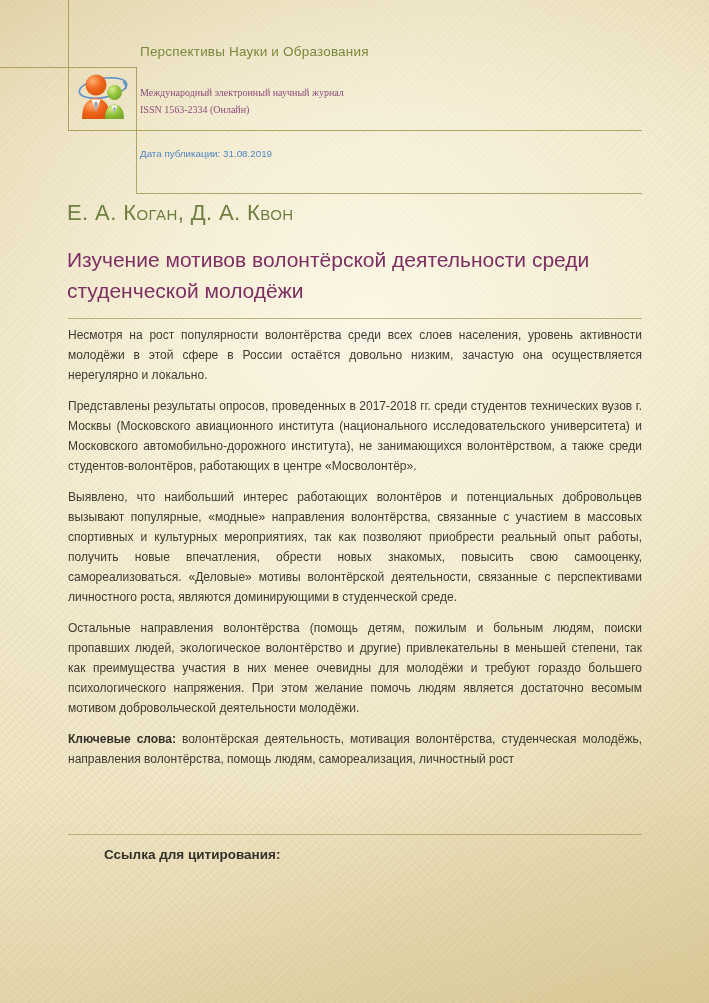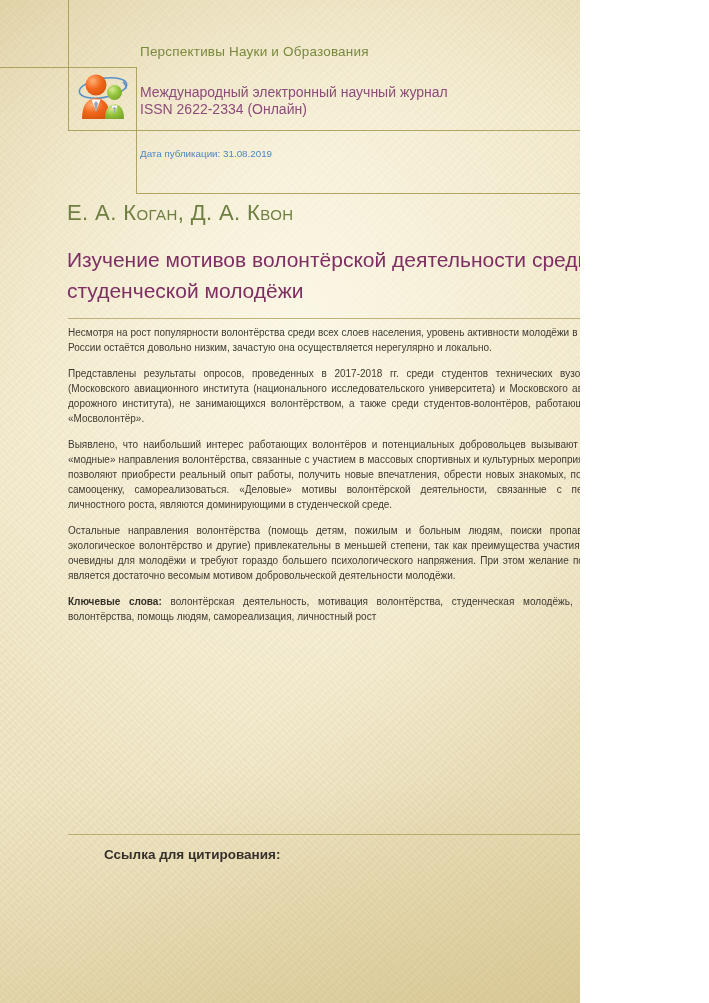--- a/index.html
+++ b/index.html
@@ -2,21 +2,21 @@
 <html lang="ru"><head>
 <meta charset="utf-8">
 <style>
   html,body{margin:0;padding:0;}
   body{
     font-family:"Liberation Sans","DejaVu Sans",sans-serif;
     -webkit-font-smoothing:antialiased;
   }
   .page{
     position:relative;
-    width:580px;height:1003px;
+    width:709px;height:1003px;
     overflow:hidden;
     background-color:#efe5c4;
     background-image:
       radial-gradient(ellipse 120% 85% at 52% 32%, rgba(255,252,238,.8), rgba(255,250,228,0) 62%),
       linear-gradient(135deg, rgba(209,189,134,.38), rgba(255,255,255,0) 28%, rgba(255,255,255,0) 62%, rgba(199,177,113,.34) 100%),
       linear-gradient(to bottom, rgba(203,182,120,.18), rgba(255,255,255,0) 12%, rgba(255,255,255,0) 78%, rgba(196,172,104,.28) 100%),
       repeating-linear-gradient(45deg, rgba(178,158,98,.05) 0 2px, rgba(255,255,244,.05) 2px 4px),
       repeating-linear-gradient(-45deg, rgba(178,158,98,.04) 0 3px, rgba(255,255,244,.04) 3px 6px);
   }
   
@@ -28,21 +28,21 @@
   .hline3{left:136px;top:193px;width:506px;height:1px;}
 
   .logo{position:absolute;left:77px;top:71px;width:52px;height:54px;}
 
   .journal-title{
     position:absolute;left:140px;top:44px;
     font-size:13.5px;color:#79893d;letter-spacing:.2px;
   }
   .journal-sub{
     position:absolute;left:140px;top:84px;
-    font-size:14px;line-height:17px;color:#8d4b79;
+    font-size:10px;line-height:17px;color:#8d4b79;font-family:Liberation Serif, serif;
   }
   .address-block{
     position:absolute;left:140px;top:146px;
     font-size:9.8px;line-height:15.5px;color:#4f86c2;
   }
 
   .authors{
     position:absolute;left:67px;top:200px;
     font-size:22px;color:#6e7f41;
     font-variant:small-caps;letter-spacing:.4px;
@@ -50,21 +50,21 @@
   .article-title{
     position:absolute;left:67px;top:244px;width:580px;
     font-size:21px;line-height:31px;color:#7e2e62;
   }
   .hr{position:absolute;left:68px;width:574px;height:1px;background:rgba(164,152,80,.7);}
   .hr1{top:318px;}
   .hr2{top:834px;}
 
   .abstract{
     position:absolute;left:68px;top:325px;width:574px;
-    font-size:10px;line-height:15px;color:#3e3a31;
+    font-size:12px;line-height:20px;color:#3e3a31;
     text-align:justify;
   }
   .abstract p{margin:0 0 11px 0;}
   .abstract p:last-child{margin-bottom:16px;}
   .abstract strong{color:#35312a;}
 
   .citation{
     position:absolute;left:68px;top:846px;width:574px;
     font-size:13.5px;line-height:18.5px;color:#3e3a31;
     text-align:left;
@@ -103,21 +103,21 @@
     <path d="M28,48 Q28,34 37.5,33.5 Q47,34 47,48 Z" fill="url(#gG)"></path>
     <path d="M34.5,34.5 L40.5,34.5 L37.5,42 Z" fill="#ffffff"></path>
     <path d="M37.5,35.5 l1.4,1.8 l-1.4,6 l-1.4,-6 Z" fill="#9aa6b5"></path>
     <circle cx="37.5" cy="21.5" r="7.5" fill="url(#gG)"></circle>
     <path d="M46,11 Q50,14 48.5,18" fill="none" stroke="#5b8fc9" stroke-width="1.6"></path>
   </svg>
 
   <div class="journal-title">Перспективы Науки и Образования</div>
   <div class="journal-sub">
     <div>Международный электронный научный журнал</div>
-    <div>ISSN 2622-2334 (Онлайн)</div>
+    <div>ISSN 1563-2334 (Онлайн)</div>
   </div>
   <div class="address-block">
     <div>Дата публикации: 31.08.2019</div>
   </div>
 
   <div class="authors">Е. А. Коган, Д. А. Квон</div>
   <h1 class="article-title" style="margin:0;font-weight:400;">Изучение мотивов волонтёрской деятельности среди студенческой молодёжи</h1>
 
   <div class="hr hr1"></div>
 

